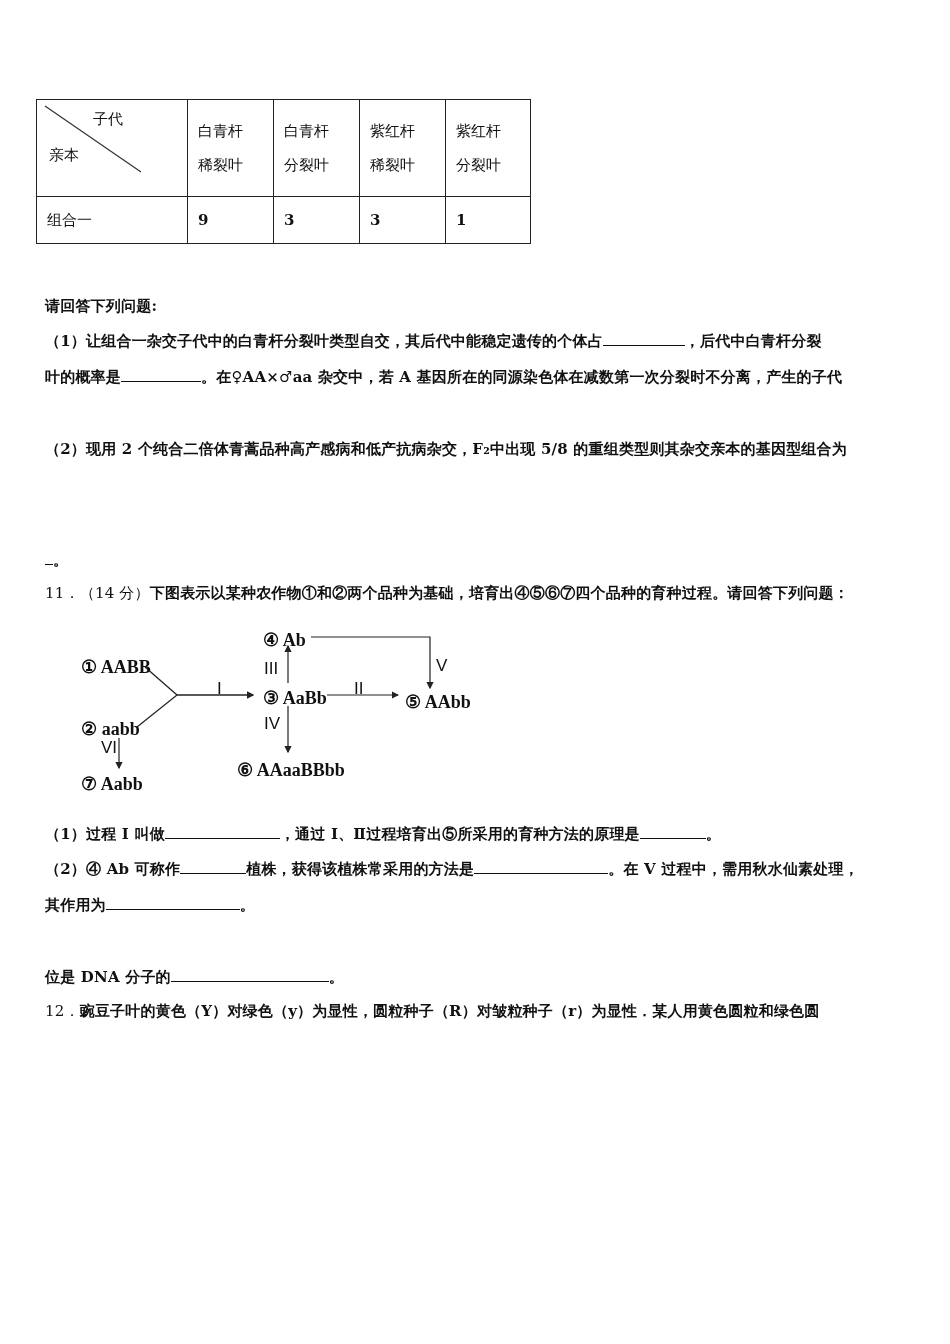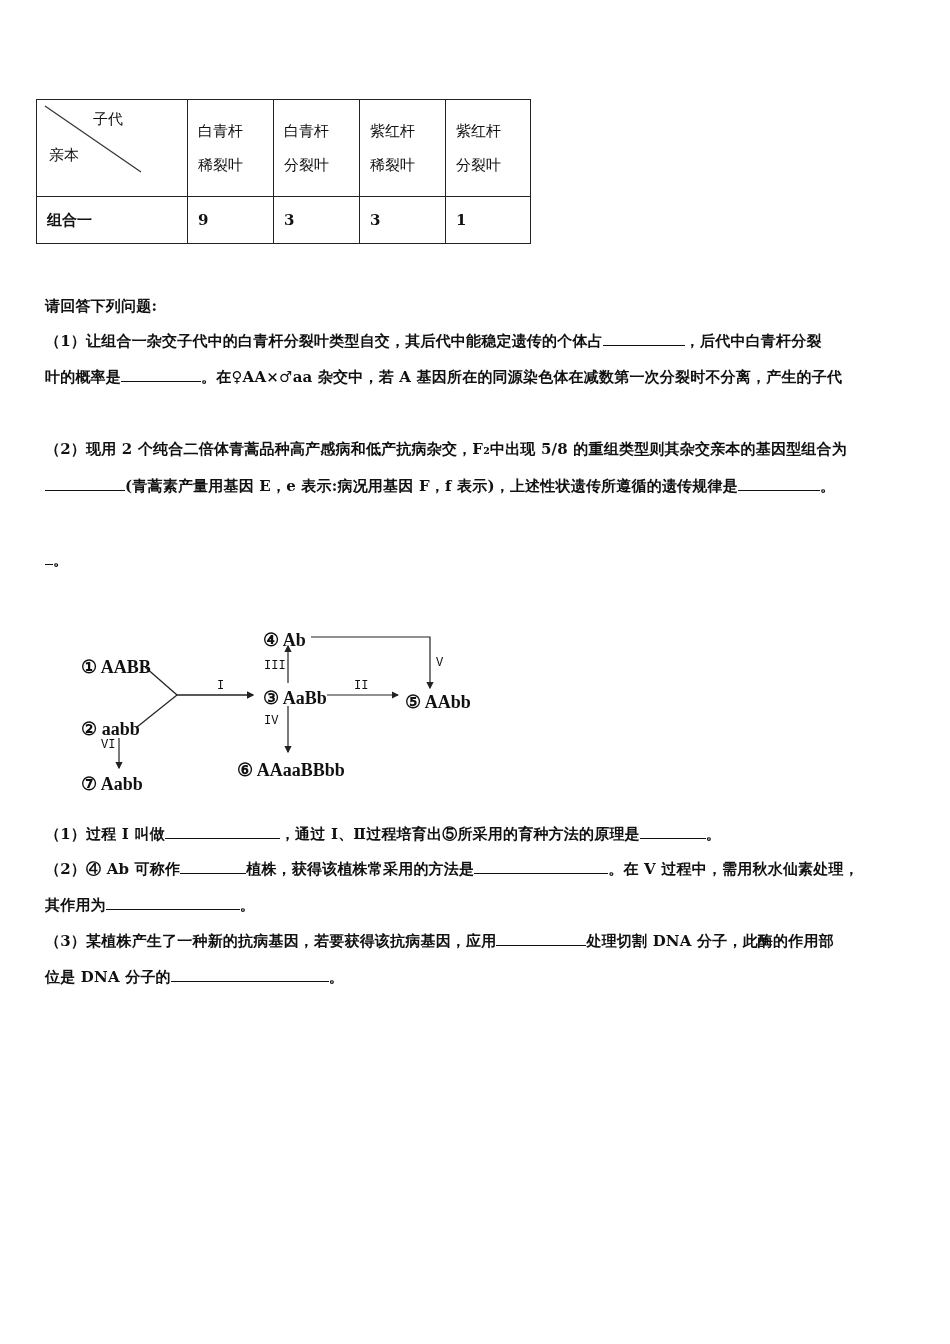--- a/index.html
+++ b/index.html
@@ -34,21 +34,21 @@
     position: absolute; left: 45px; font-size: 15px; white-space: nowrap;
     font-weight: bold; letter-spacing: 0.2px; text-align: right;
   }
   .blank { display: inline-block; border-bottom: 1.5px solid #111; height: 14px; vertical-align: baseline; }
   .qnum { font-weight: normal; font-family: "DejaVu Serif", serif; }
   .light { font-weight: normal; }
 
   
   .diagram { position: absolute; left: 75px; top: 620px; width: 400px; height: 175px; }
   .dlabel { position: absolute; font-size: 18px; font-weight: bold; white-space: nowrap; font-family: "Liberation Serif", serif; }
-  .roman { position: absolute; font-size: 12px; font-family: Liberation Mono, monospace; }
+  .roman { position: absolute; font-size: 17px; font-family: Liberation Sans, sans-serif; }
 </style>
 </head>
 <body>
 
 <div class="page">
 
   <table class="cross">
     <tbody>
         <tr>
       <td class="diag">
@@ -57,47 +57,47 @@
         </svg>
         <span class="top">子代</span>
         <span class="bot">亲本</span>
       </td>
       <td class="hdr" style="width:75px"><span>白青杆</span><br><span>稀裂叶</span></td>
       <td class="hdr" style="width:75px"><span>白青杆</span><br><span>分裂叶</span></td>
       <td class="hdr" style="width:75px"><span>紫红杆</span><br><span>稀裂叶</span></td>
       <td class="hdr" style="width:74px"><span>紫红杆</span><br><span>分裂叶</span></td>
     </tr>
     <tr style="height:47px">
-      <td style="font-weight:bold">组合一</td>
+      <td style="font-weight:normal">组合一</td>
       <td>9</td>
       <td>3</td>
       <td>3</td>
       <td>1</td>
     </tr>
   </tbody>
     </table>
 
   <div class="line" style="top:297px">请回答下列问题:</div>
 
   <div class="line" style="top:331px;left:45px">
     <span>（1）让组合一杂交子代中的白青杆分裂叶类型自交，其后代中能稳定遗传的个体占</span><span class="blank" style="width:82px"></span><span>，后代中白青杆分裂</span>
   </div>
   <div class="line" style="top:367px">
     <span>叶的概率是</span><span class="blank" style="width:80px"></span><span>。在♀AA×♂aa 杂交中，若 A 基因所在的同源染色体在减数第一次分裂时不分离，产生的子代</span>
   </div>
 
   <div class="line" style="top:440px;left:45px">（2）现用 2 个纯合二倍体青蒿品种高产感病和低产抗病杂交，F₂中出现 5/8 的重组类型则其杂交亲本的基因型组合为</div>
-  <div class="line" style="top:476px">
-    <span class="blank" style="width:80px"></span><span>(青蒿素产量用基因 E，e 表示:病况用基因 F，f 表示)，上述性状遗传所遵循的遗传规律是</span><span class="blank" style="width:82px"></span><span>。</span>
-  </div>
 
   <div class="line" style="top:550px">
     <span class="blank" style="width:8px"></span><span>。</span>
   </div>
 
+  <div class="line" style="top:584px;left:45px">
+    <span class="qnum light">11．（14 分）</span><span>下图表示以某种农作物①和②两个品种为基础，培育出④⑤⑥⑦四个品种的育种过程。请回答下列问题：</span>
+  </div>
 
   <div class="diagram">
     <svg width="400" height="175" style="position:absolute;left:0;top:0">
       <defs>
         <marker id="ah" markerWidth="6" markerHeight="6" refX="5" refY="3" orient="auto">
           <path d="M0,0 L6,3 L0,6 z" fill="#222"></path>
         </marker>
       </defs>
 
       <line x1="70" y1="47" x2="102" y2="75" stroke="#222" stroke-width="1.3"></line>
@@ -131,21 +131,21 @@
 
   <div class="line" style="top:824px;left:45px">
     <span>（1）过程 I 叫做</span><span class="blank" style="width:115px"></span><span>，通过 I、Ⅱ过程培育出⑤所采用的育种方法的原理是</span><span class="blank" style="width:66px"></span><span>。</span>
   </div>
   <div class="line" style="top:859px;left:45px">
     <span>（2）④ Ab 可称作</span><span class="blank" style="width:66px"></span><span>植株，获得该植株常采用的方法是</span><span class="blank" style="width:134px"></span><span>。在 V 过程中，需用秋水仙素处理，</span>
   </div>
   <div class="line" style="top:895px">
     <span>其作用为</span><span class="blank" style="width:134px"></span><span>。</span>
   </div>
-  <div class="line" style="top:931px;left:45px">
-    <span>（3）某植株产生了一种新的抗病基因，若要获得该抗病基因，应用</span><span class="blank" style="width:90px"></span><span>处理切割 DNA 分子，此酶的作用部</span>
-  </div>
   <div class="line" style="top:967px">
     <span>位是 DNA 分子的</span><span class="blank" style="width:158px"></span><span>。</span>
   </div>
 
+  <div class="line" style="top:1002px;left:45px">
+    <span class="qnum light">12．</span><span>豌豆子叶的黄色（Y）对绿色（y）为显性，圆粒种子（R）对皱粒种子（r）为显性．某人用黄色圆粒和绿色圆</span>
+  </div>
 
 </div>
 
 </body></html>

